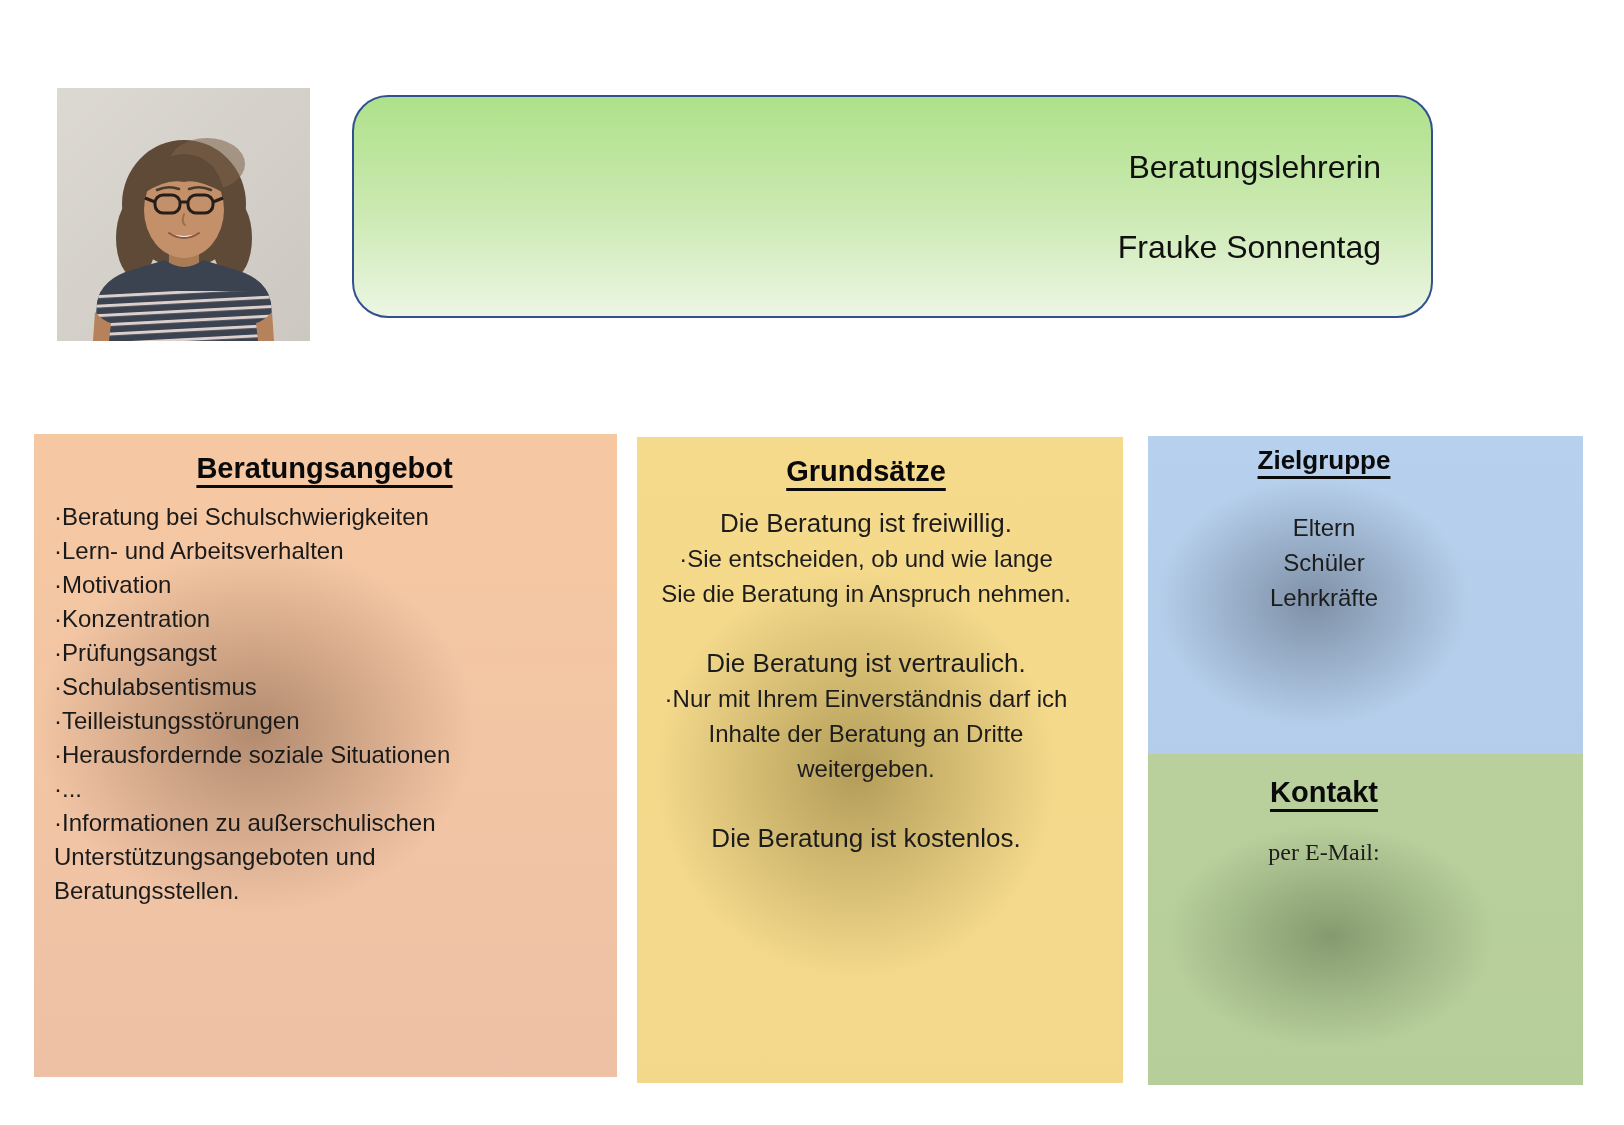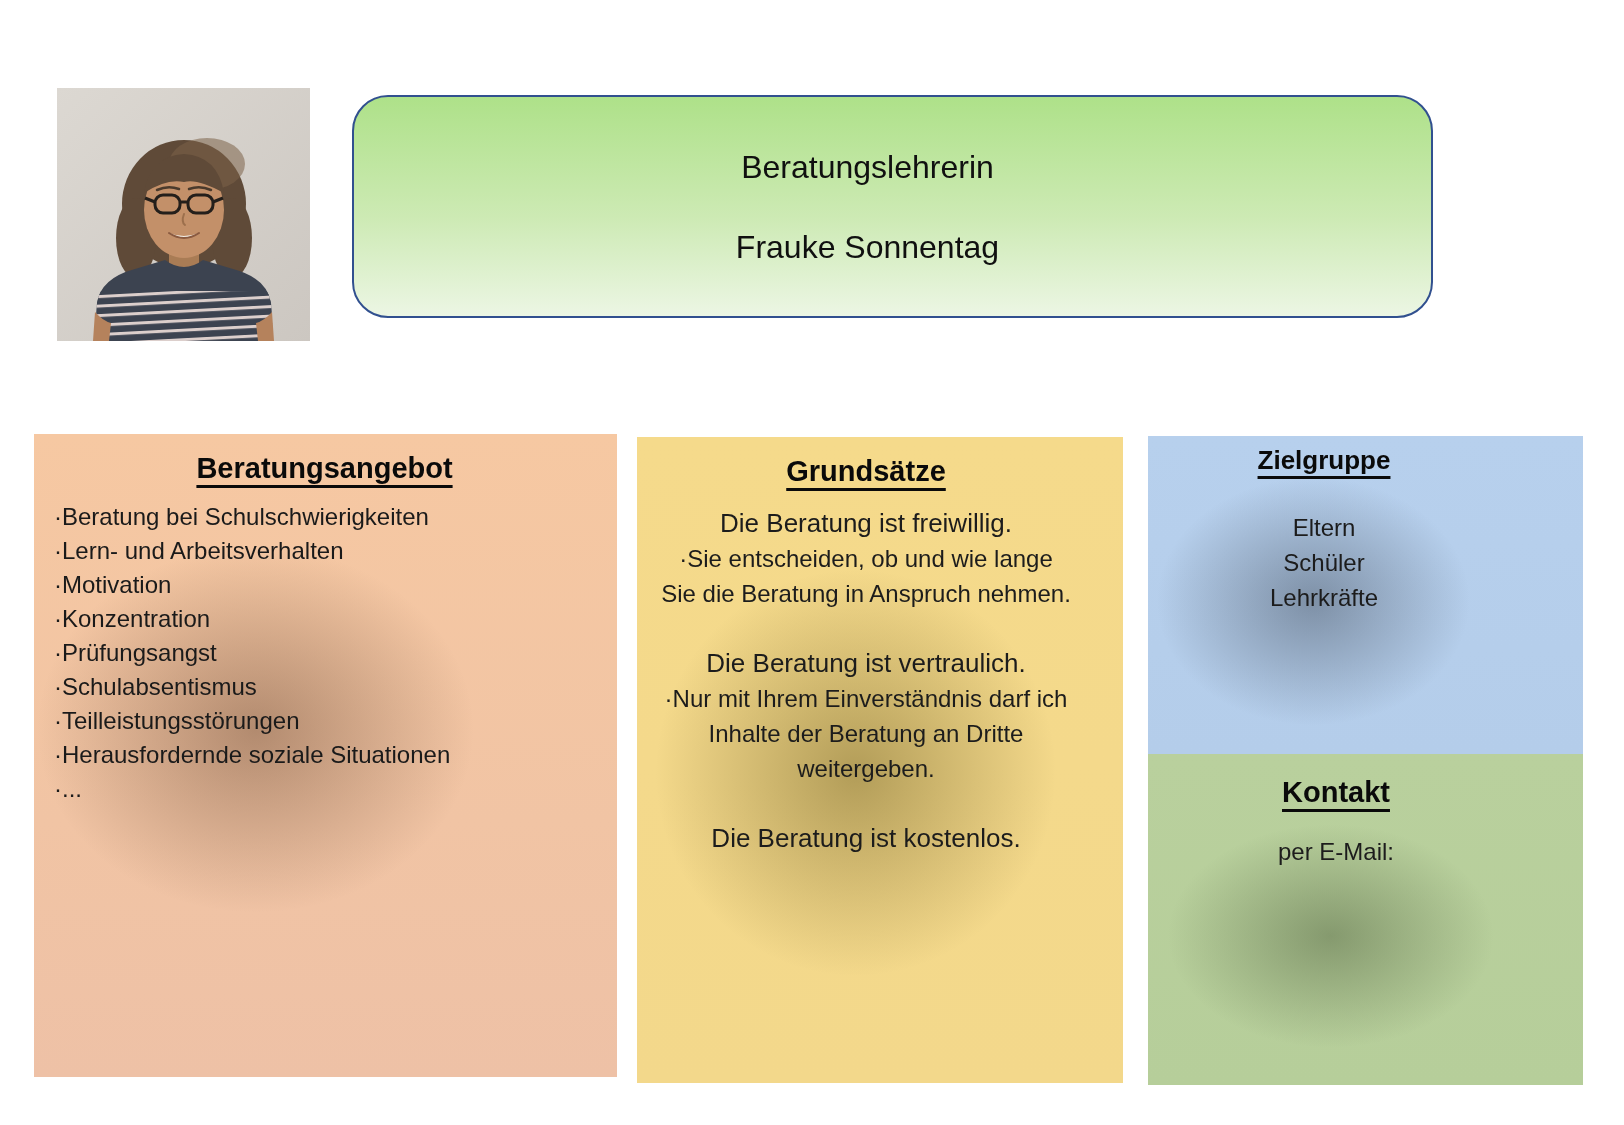--- a/index.html
+++ b/index.html
@@ -11,21 +11,21 @@
 
   
   .photo{left:57px;top:88px;width:253px;height:253px;overflow:hidden;}
   .photo svg{display:block;width:100%;height:100%;}
 
   
   .title-card{
     left:352px;top:95px;width:1081px;height:223px;
     border:2.5px solid #31508f;border-radius:36px;
     background:linear-gradient(180deg,#aee189 0%,#cdeab4 55%,#ecf6e4 100%);
-    display:flex;flex-direction:column;justify-content:center;align-items:center;
+    display:flex;flex-direction:column;justify-content:center;align-items:flex-end;
     gap:36px;padding-right:50px;
   }
   .title-line{font-size:32px;line-height:44px;color:#101010;text-align:center;}
 
   
   .box h2{
     margin:0;font-weight:bold;color:#0a0a0a;text-align:center;
     text-decoration:underline;text-decoration-thickness:2.5px;text-underline-offset:7px;
   }
 
@@ -66,25 +66,25 @@
   }
   .target h2{font-size:26px;line-height:36px;width:352px;}
   .tg-list{width:352px;margin-top:32px;text-align:center;font-size:24px;line-height:35px;}
 
   
   .contact{
     left:1148px;top:754px;width:435px;height:331px;
     background:
       radial-gradient(ellipse 50% 45% at 42% 55%, rgba(64,80,48,0.42), rgba(64,80,48,0) 75%),
       linear-gradient(180deg,#b9d09d 0%,#b6ce9a 100%);
-    padding:18px 0 0 12px;
+    padding:18px 0 0 0;
   }
   .contact h2{font-size:29px;line-height:40px;width:352px;}
   .c-body{width:352px;text-align:center;margin-top:22px;font-size:24px;line-height:36px;}
-  .c-body p{margin:0;}
+  .c-body p{margin:0;font-family:Liberation Serif, serif;}
   .email-link{
     color:#2b6fd0;text-decoration:underline;text-decoration-thickness:1.5px;
     text-underline-offset:4px;cursor:pointer;
   }
 </style>
 </head>
 <body>
 
 <div class="canvas">
 
@@ -144,20 +144,21 @@
     <ul class="offer-list">
       <li>·Beratung bei Schulschwierigkeiten</li>
       <li>·Lern- und Arbeitsverhalten</li>
       <li>·Motivation</li>
       <li>·Konzentration</li>
       <li>·Prüfungsangst</li>
       <li>·Schulabsentismus</li>
       <li>·Teilleistungsstörungen</li>
       <li>·Herausfordernde soziale Situationen</li>
       <li>·...</li>
+      <li>·Informationen zu außerschulischen Unterstützungsangeboten und Beratungsstellen.</li>
     </ul>
   </section>
 
   <section class="abs box principles">
     <h2>Grundsätze</h2>
     <p class="lead">Die Beratung ist freiwillig.</p>
     <p class="detail">·Sie entscheiden, ob und wie lange Sie die Beratung in Anspruch nehmen.</p>
     <p class="lead gap">Die Beratung ist vertraulich.</p>
     <p class="detail">·Nur mit Ihrem Einverständnis darf ich Inhalte der Beratung an Dritte weitergeben.</p>
     <p class="lead gap">Die Beratung ist kostenlos.</p>

